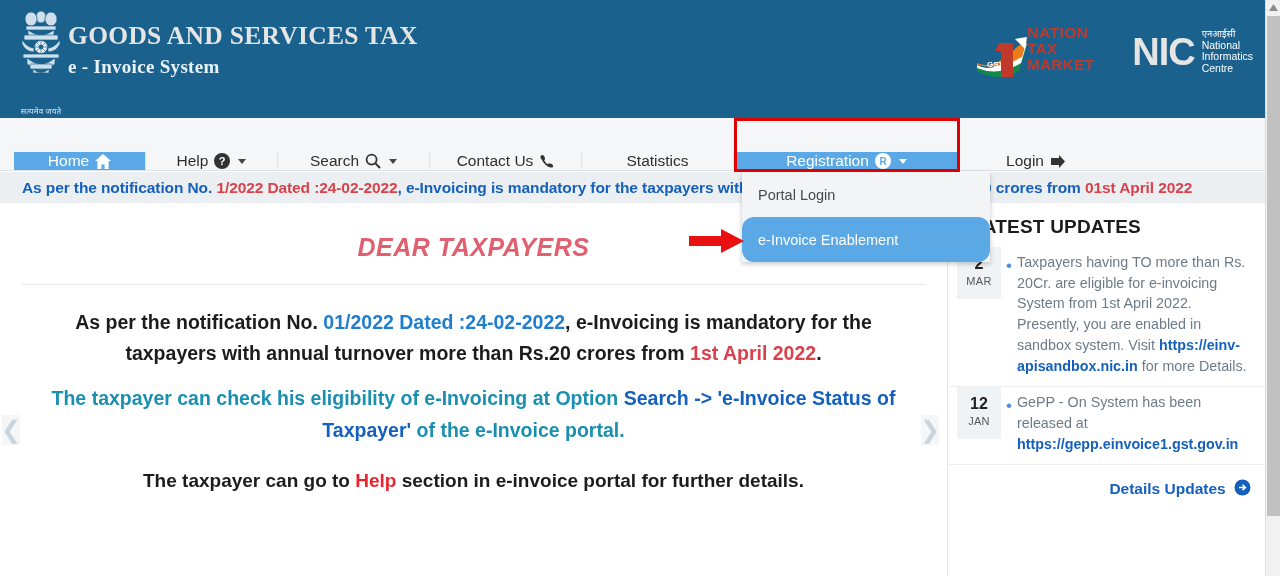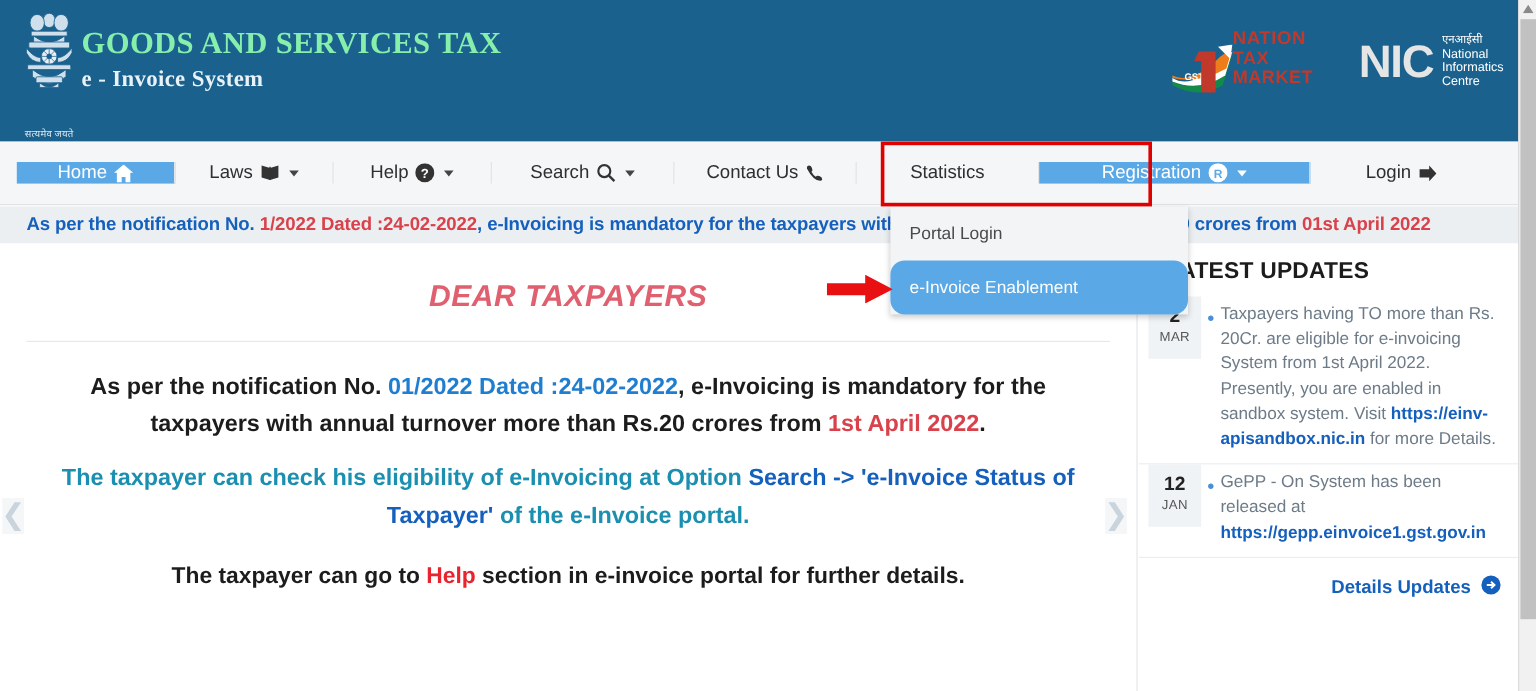--- a/index.html
+++ b/index.html
@@ -32,21 +32,21 @@
   .emblem-motto {
     font-size: 8px; color: #dde9f1; letter-spacing: .2px;
     margin-top: 1px; white-space: nowrap;
     font-family: "Liberation Serif", serif;
   }
   .brand {
     position: absolute; left: 68px; top: 22px;
   }
   .brand-line1 {
     font-family: "Liberation Serif", serif;
-    font-weight: bold; font-size: 25.5px; color: #86efac;
+    font-weight: bold; font-size: 25.5px; color: #e5e5e5;
     letter-spacing: .3px; line-height: 1.1;
   }
   .brand-line2 {
     font-family: "Liberation Serif", serif;
     font-weight: bold; font-size: 19px; color: #e8f2f9;
     letter-spacing: .3px; margin-top: 7px; line-height: 1.1;
   }
   .header-logos {
     position: absolute; right: 12px; top: 23px;
     display: flex; align-items: center; gap: 22px;
@@ -74,21 +74,21 @@
   .nic-text { line-height: 1.12; }
   .nic-hindi { font-size: 9.5px; color: #ffffff; }
   .nic-eng { font-size: 10.5px; color: #ffffff; }
 
   
   .navbar {
     position: absolute; left: 0; top: 118px;
     width: 1265px; height: 53px;
     background: #f4f6f8;
     border-bottom: 1px solid #dfe3e6;
-    display: flex; align-items: center;
+    display: flex; align-items: flex-end;
   }
   .nav-spacer { width: 14px; flex: 0 0 14px; }
   .nav-item {
     display: flex; align-items: center; justify-content: center;
     gap: 6px;
     font-size: 15.5px; color: #2f2f2f;
     border-right: 1px solid #e2e5e8;
     cursor: pointer;
     position: relative;
     padding: 0 6px;
@@ -351,30 +351,20 @@
 
     <div class="nav-item active" style="width:132px">
       <span>Home</span>
       <span class="nav-icon">
         <svg width="16" height="15" viewBox="0 0 16 15">
             <path d="M8 0 L16 7 H13.6 V15 H9.6 V10.4 H6.4 V15 H2.4 V7 H0 Z" fill="#ffffff"></path>
           </svg>
       </span>
     </div>
 
-    <div class="nav-item" style="width:132px">
-      <span>Laws</span>
-      <span class="nav-icon">
-        <svg width="16" height="14" viewBox="0 0 16 14">
-            <path d="M8 3 L1 1 V11 L8 13 L15 11 V1 Z" fill="#333"></path>
-            <rect x="7.4" y="2" width="1.2" height="11" fill="#333"></rect>
-          </svg>
-      </span>
-      <span class="caret"></span>
-    </div>
 
     <div class="nav-item" style="width:132px">
       <span>Help</span>
       <span class="nav-icon">
         <svg width="16" height="16" viewBox="0 0 16 16">
             <circle cx="8" cy="8" r="8" fill="#333"></circle>
             <text x="8" y="12" text-anchor="middle" font-family="Liberation Sans, sans-serif" font-size="11" font-weight="bold" fill="#fff">?</text>
           </svg>
       </span>
       <span class="caret"></span>

